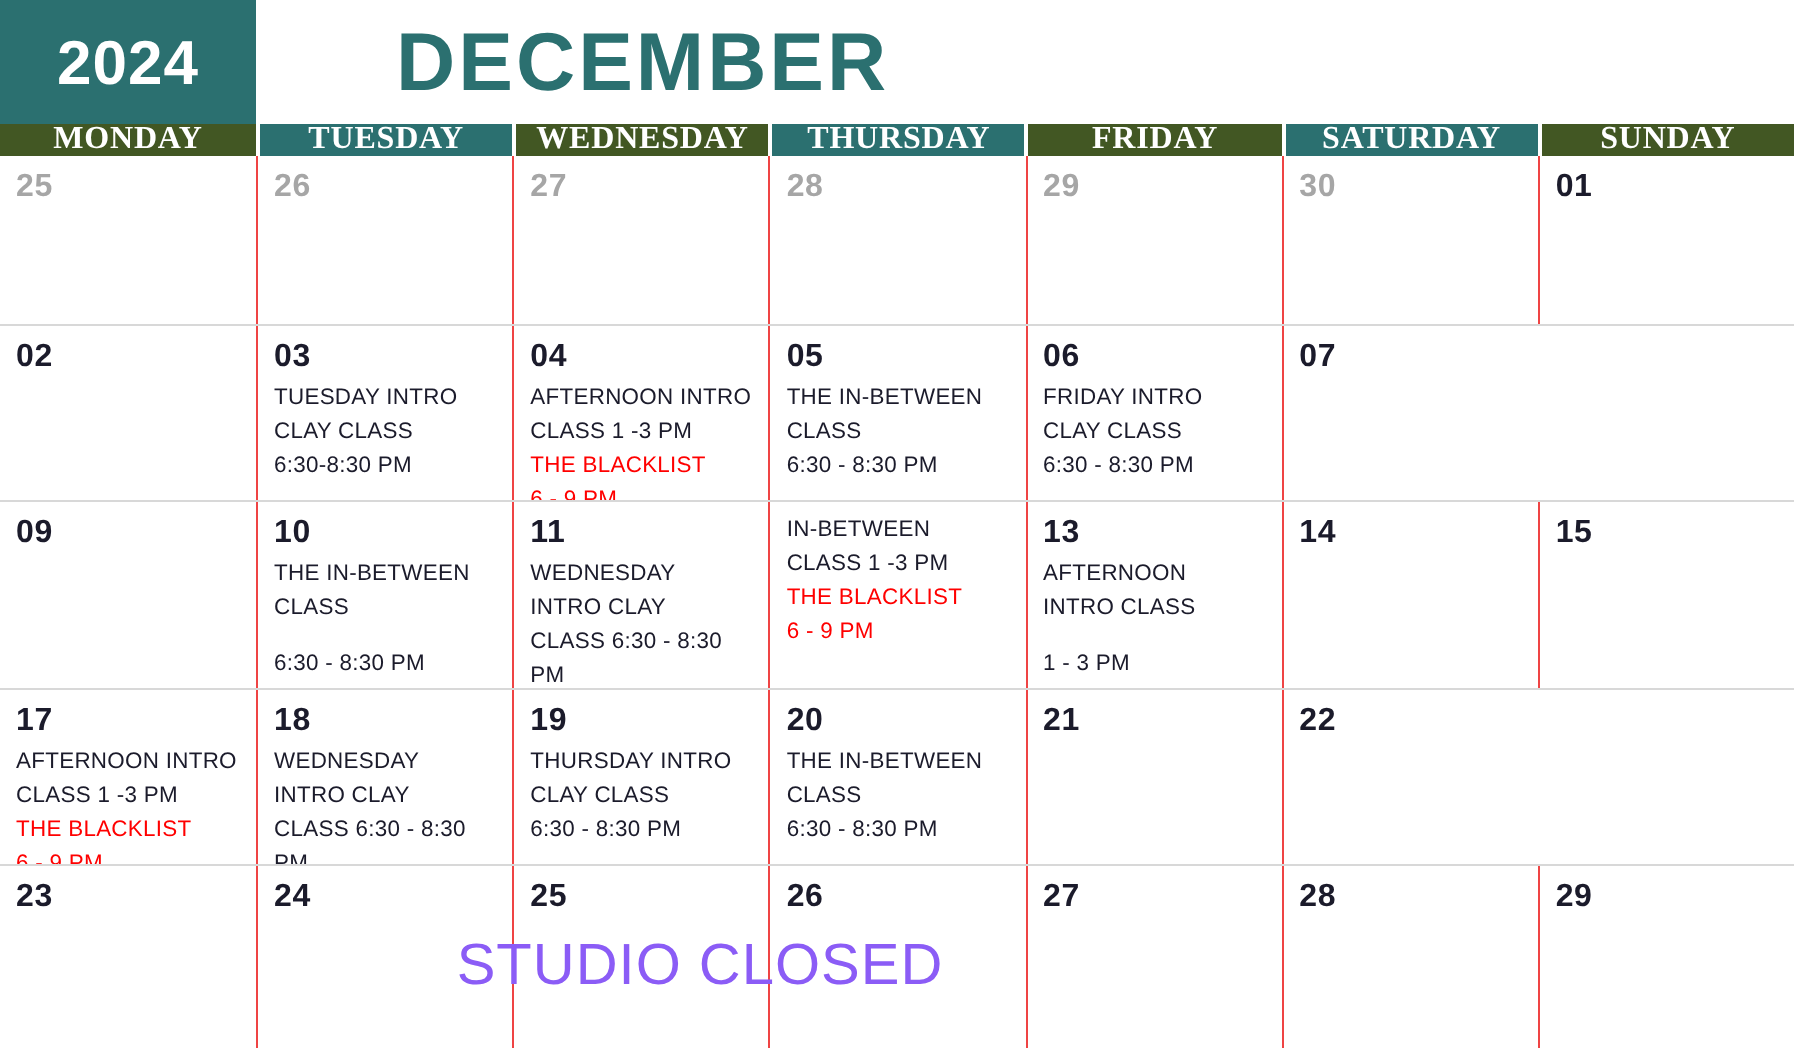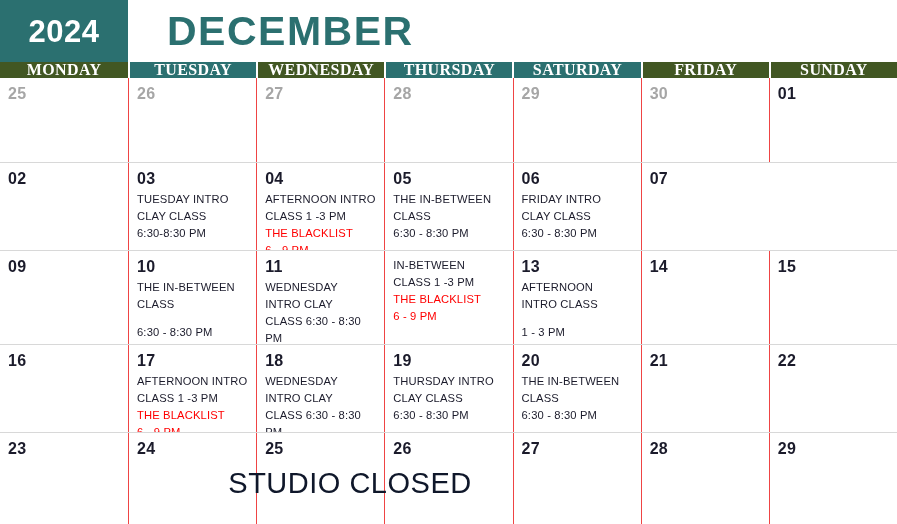--- a/index.html
+++ b/index.html
@@ -39,21 +39,21 @@
     color: #ffffff;
     font-size: 31px;
     font-weight: bold;
     letter-spacing: 0.5px;
     line-height: 1;
   }
   .month-wrap {
     flex: 1;
     display: flex;
     align-items: center;
-    padding-left: 39px;
+    padding-left: 70px;
   }
   .month-text {
     color: #2b7070;
     font-size: 41px;
     font-weight: bold;
     letter-spacing: 1.5px;
     line-height: 1;
   }
 
   
@@ -134,21 +134,21 @@
   .evt.red { color: #ff0000; }
   .evt.gap { margin-top: 11px; }
 
   
   .studio-closed {
     position: absolute;
     left: 0;
     top: 469px;
     width: 700px;
     text-align: center;
-    color: #0f172a;
+    color: #8b5cf6;
     font-size: 29px;
     letter-spacing: 0.5px;
     line-height: 1;
     pointer-events: none;
   }
 </style>
 </head>
 <body>
 
 <div class="calendar">
@@ -160,22 +160,22 @@
     <div class="month-wrap">
       <span class="month-text">DECEMBER</span>
     </div>
   </div>
 
   <div class="dow-row">
       <div class="dow olive">MONDAY</div>
       <div class="dow teal">TUESDAY</div>
       <div class="dow olive">WEDNESDAY</div>
       <div class="dow teal">THURSDAY</div>
+      <div class="dow olive">FRIDAY</div>
       <div class="dow teal">SATURDAY</div>
-      <div class="dow olive">FRIDAY</div>
       <div class="dow olive">SUNDAY</div>
     </div>
 
   <div class="grid-body">
       <div class="week w1">
         <div class="cell">
           <span class="daynum muted">25</span>
         </div>
         <div class="cell">
           <span class="daynum muted">26</span>
@@ -276,23 +276,20 @@
         </div>
         <div class="cell">
           <span class="daynum">14</span>
         </div>
         <div class="cell">
           <span class="daynum">15</span>
         </div>
       </div>
       <div class="week w4">
         <div class="cell">
-          <span class="daynum">16</span>
-        </div>
-        <div class="cell">
           <span class="daynum">17</span>
           <div class="events">
             <span class="evt">AFTERNOON INTRO
 CLASS 1 -3 PM</span>
             <span class="evt red">THE BLACKLIST
 6 - 9 PM</span>
           </div>
         </div>
         <div class="cell">
           <span class="daynum">18</span>

